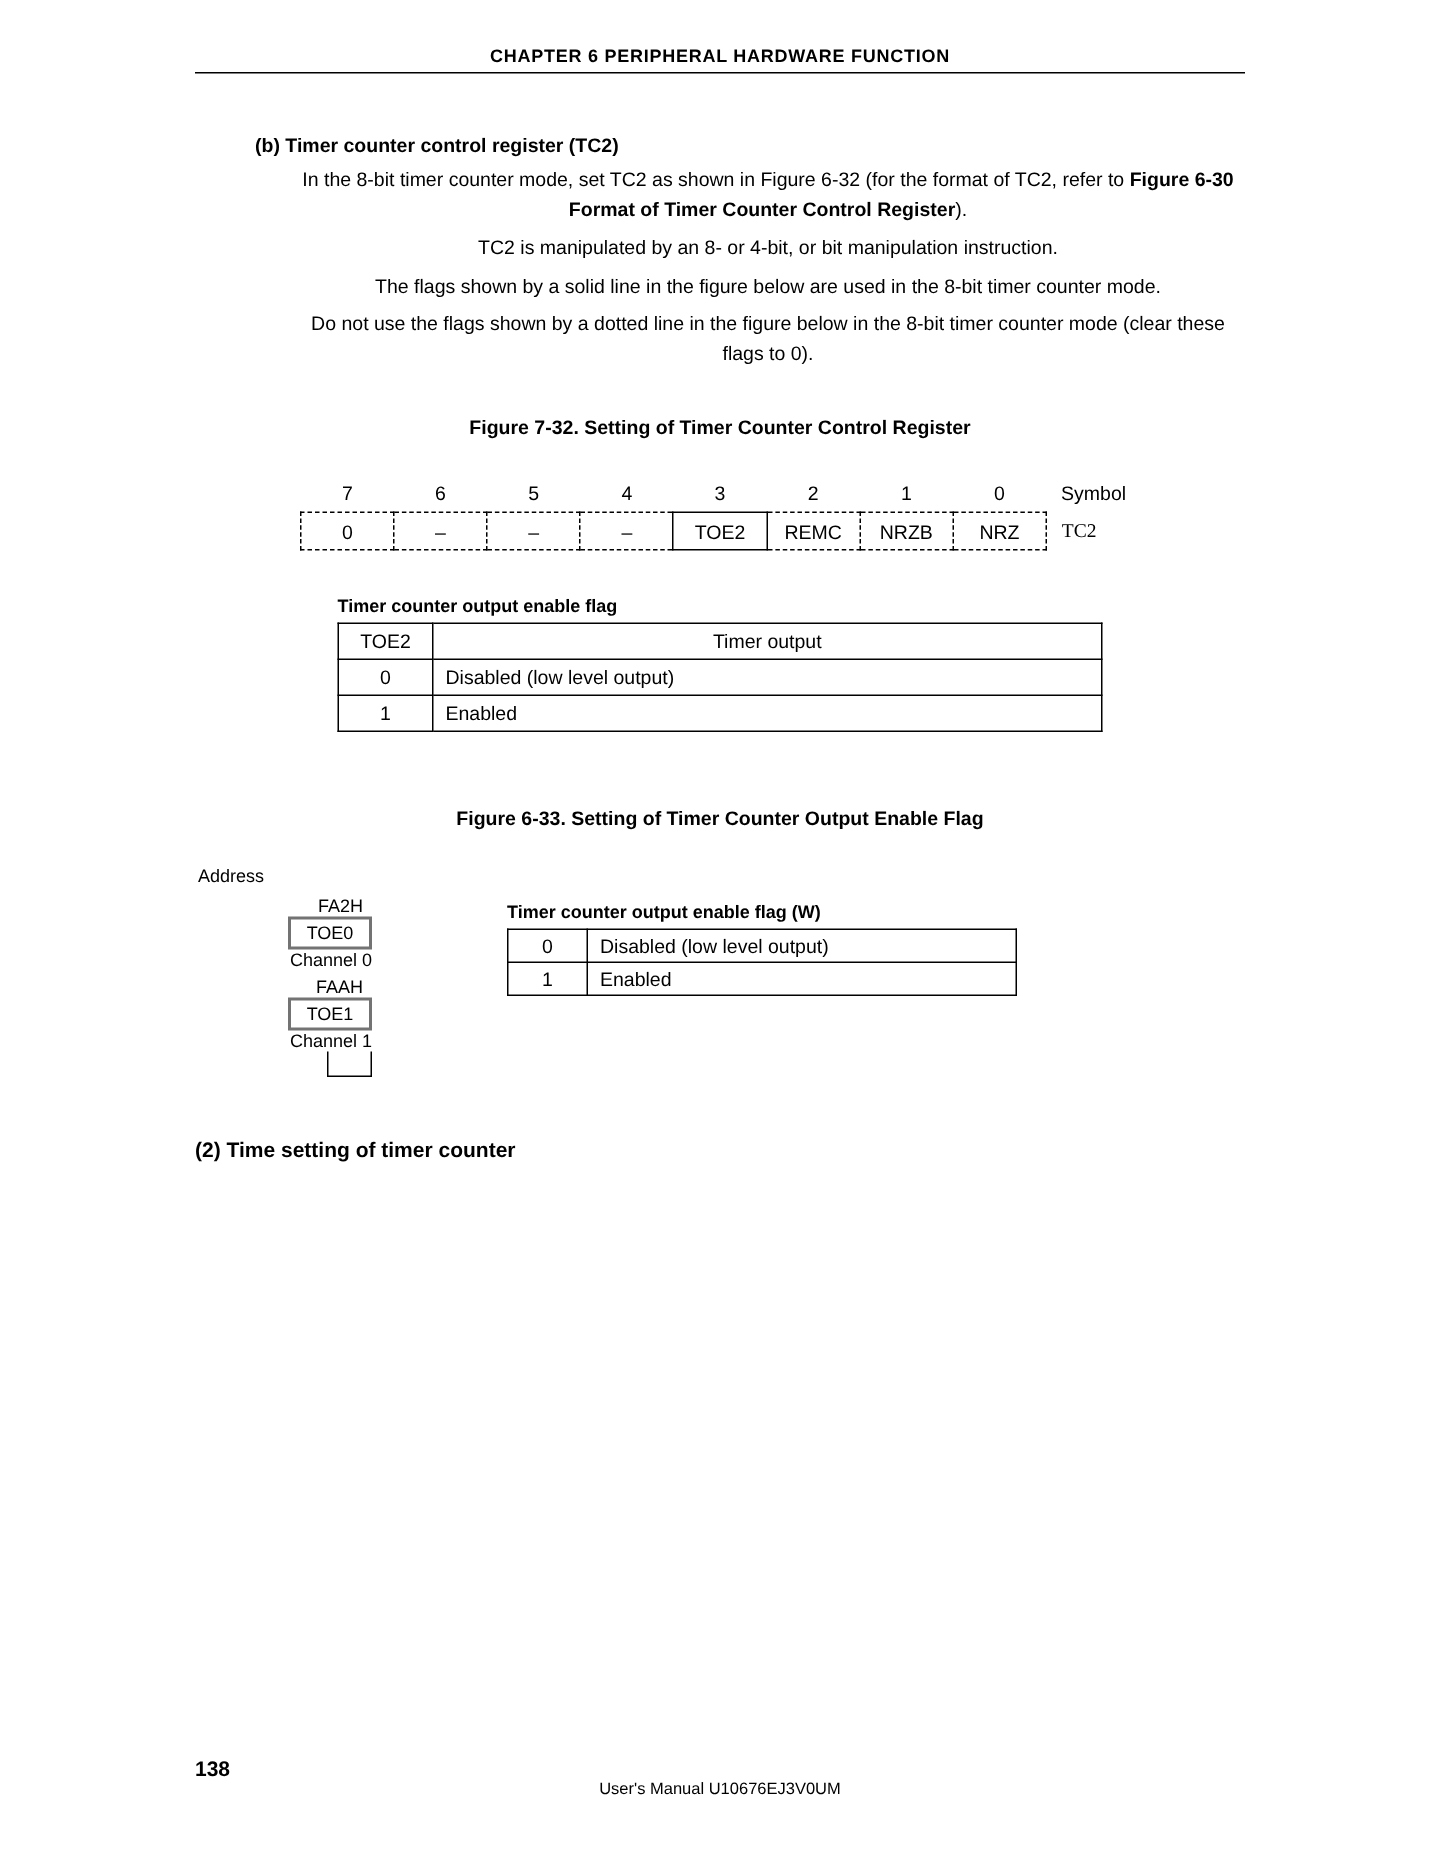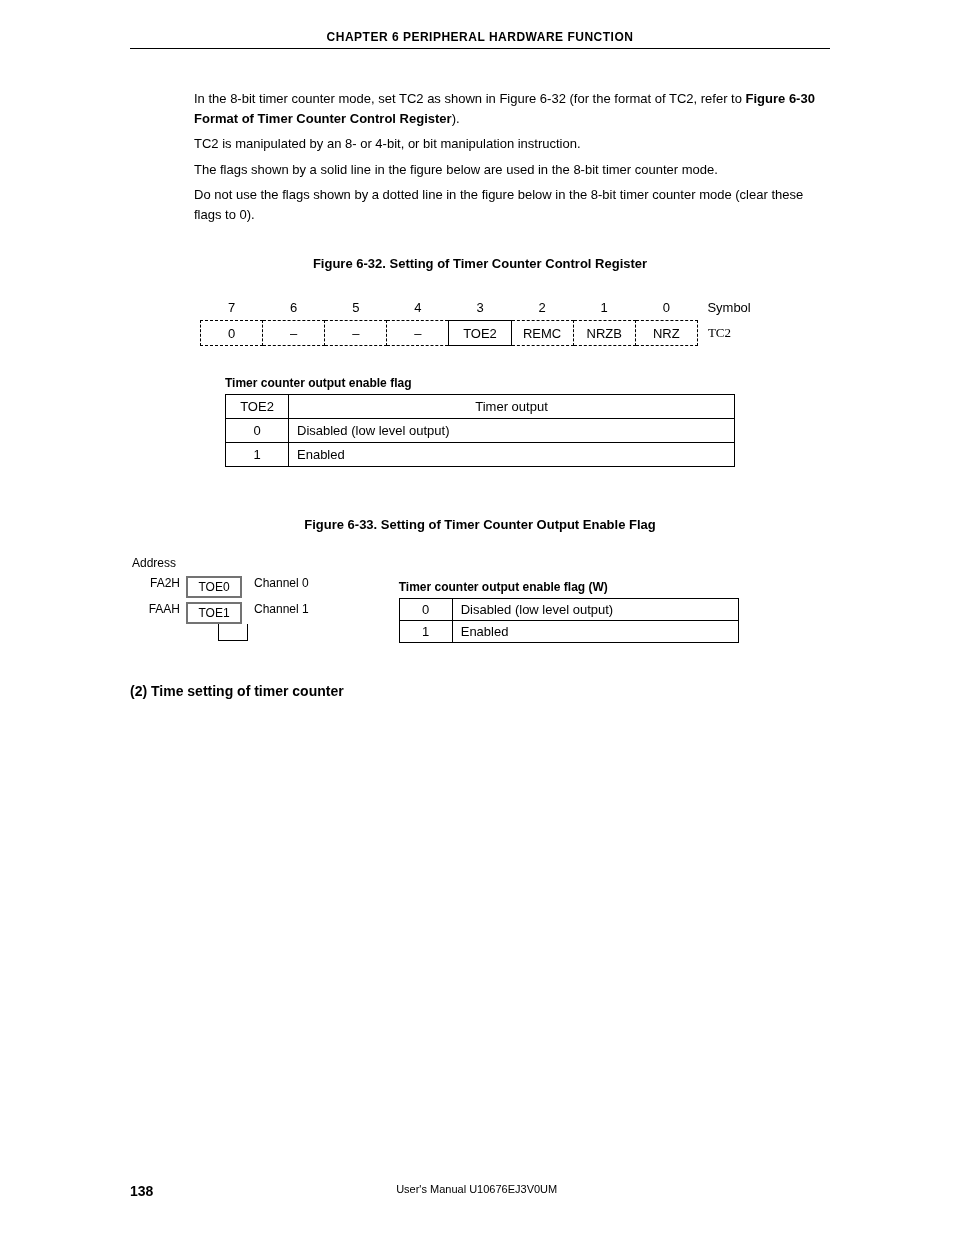--- a/index.html
+++ b/index.html
@@ -31,20 +31,21 @@
   .section-b {
     margin-left: 40px;
   }
   .section-b .heading {
     font-weight: bold;
     margin-bottom: 6px;
   }
   .section-b p {
     margin: 0 0 6px 24px;
     line-height: 1.5;
+    text-align: center;
   }
   .bold { font-weight: bold; }
   .fig-caption {
     font-weight: bold;
     text-align: center;
     margin: 32px 0 24px 0;
     font-size: 13px;
   }
   
   .reg-wrap {
@@ -117,22 +118,23 @@
   }
   .addr-block {
     font-size: 12px;
   }
   .addr-block .lbl {
     margin-bottom: 6px;
     margin-left: 2px;
   }
   .addr-row {
     display: flex;
-    align-items: flex-start;
+    align-items: flex-end;
     margin-bottom: 4px;
+    flex-direction: column;
   }
   .addr-row .addr {
     width: 50px;
     text-align: right;
     padding-right: 6px;
   }
   .addr-row .cell {
     border: 2px solid #737373;
     width: 52px;
     height: 18px;
@@ -177,42 +179,44 @@
   }
 
   .footer {
     position: absolute;
     bottom: 36px;
     left: 130px;
     right: 110px;
     display: flex;
     justify-content: flex-start;
     font-size: 12px;
+    flex-direction: column;
   }
   .footer .pn { font-weight: bold; font-size: 14px; }
   .footer .man { flex: 1; text-align: center; font-size: 11px; }
 </style>
 </head>
 <body>
 
 <div class="page">
 
   <div class="header-title">CHAPTER 6   PERIPHERAL HARDWARE FUNCTION</div>
   <hr class="rule">
 
   <div class="section-b">
+    <div class="heading">(b)  Timer counter control register (TC2)</div>
     <p>
       <span>In the 8-bit timer counter mode, set TC2 as shown in Figure 6-32 (for the format of TC2, refer to </span><span class="bold">Figure 6-30 Format of Timer Counter Control Register</span><span>).</span>
     </p>
     <p>TC2 is manipulated by an 8- or 4-bit, or bit manipulation instruction.</p>
     <p>The flags shown by a solid line in the figure below are used in the 8-bit timer counter mode.</p>
     <p>Do not use the flags shown by a dotted line in the figure below in the 8-bit timer counter mode (clear these flags to 0).</p>
   </div>
 
-  <div class="fig-caption">Figure 6-32.  Setting of Timer Counter Control Register</div>
+  <div class="fig-caption">Figure 7-32.  Setting of Timer Counter Control Register</div>
 
   <div class="reg-wrap">
     <table class="reg-table">
       <tbody>
           <tr class="bit-head">
         <td>7</td>
         <td>6</td>
         <td>5</td>
         <td>4</td>
         <td>3</td>

